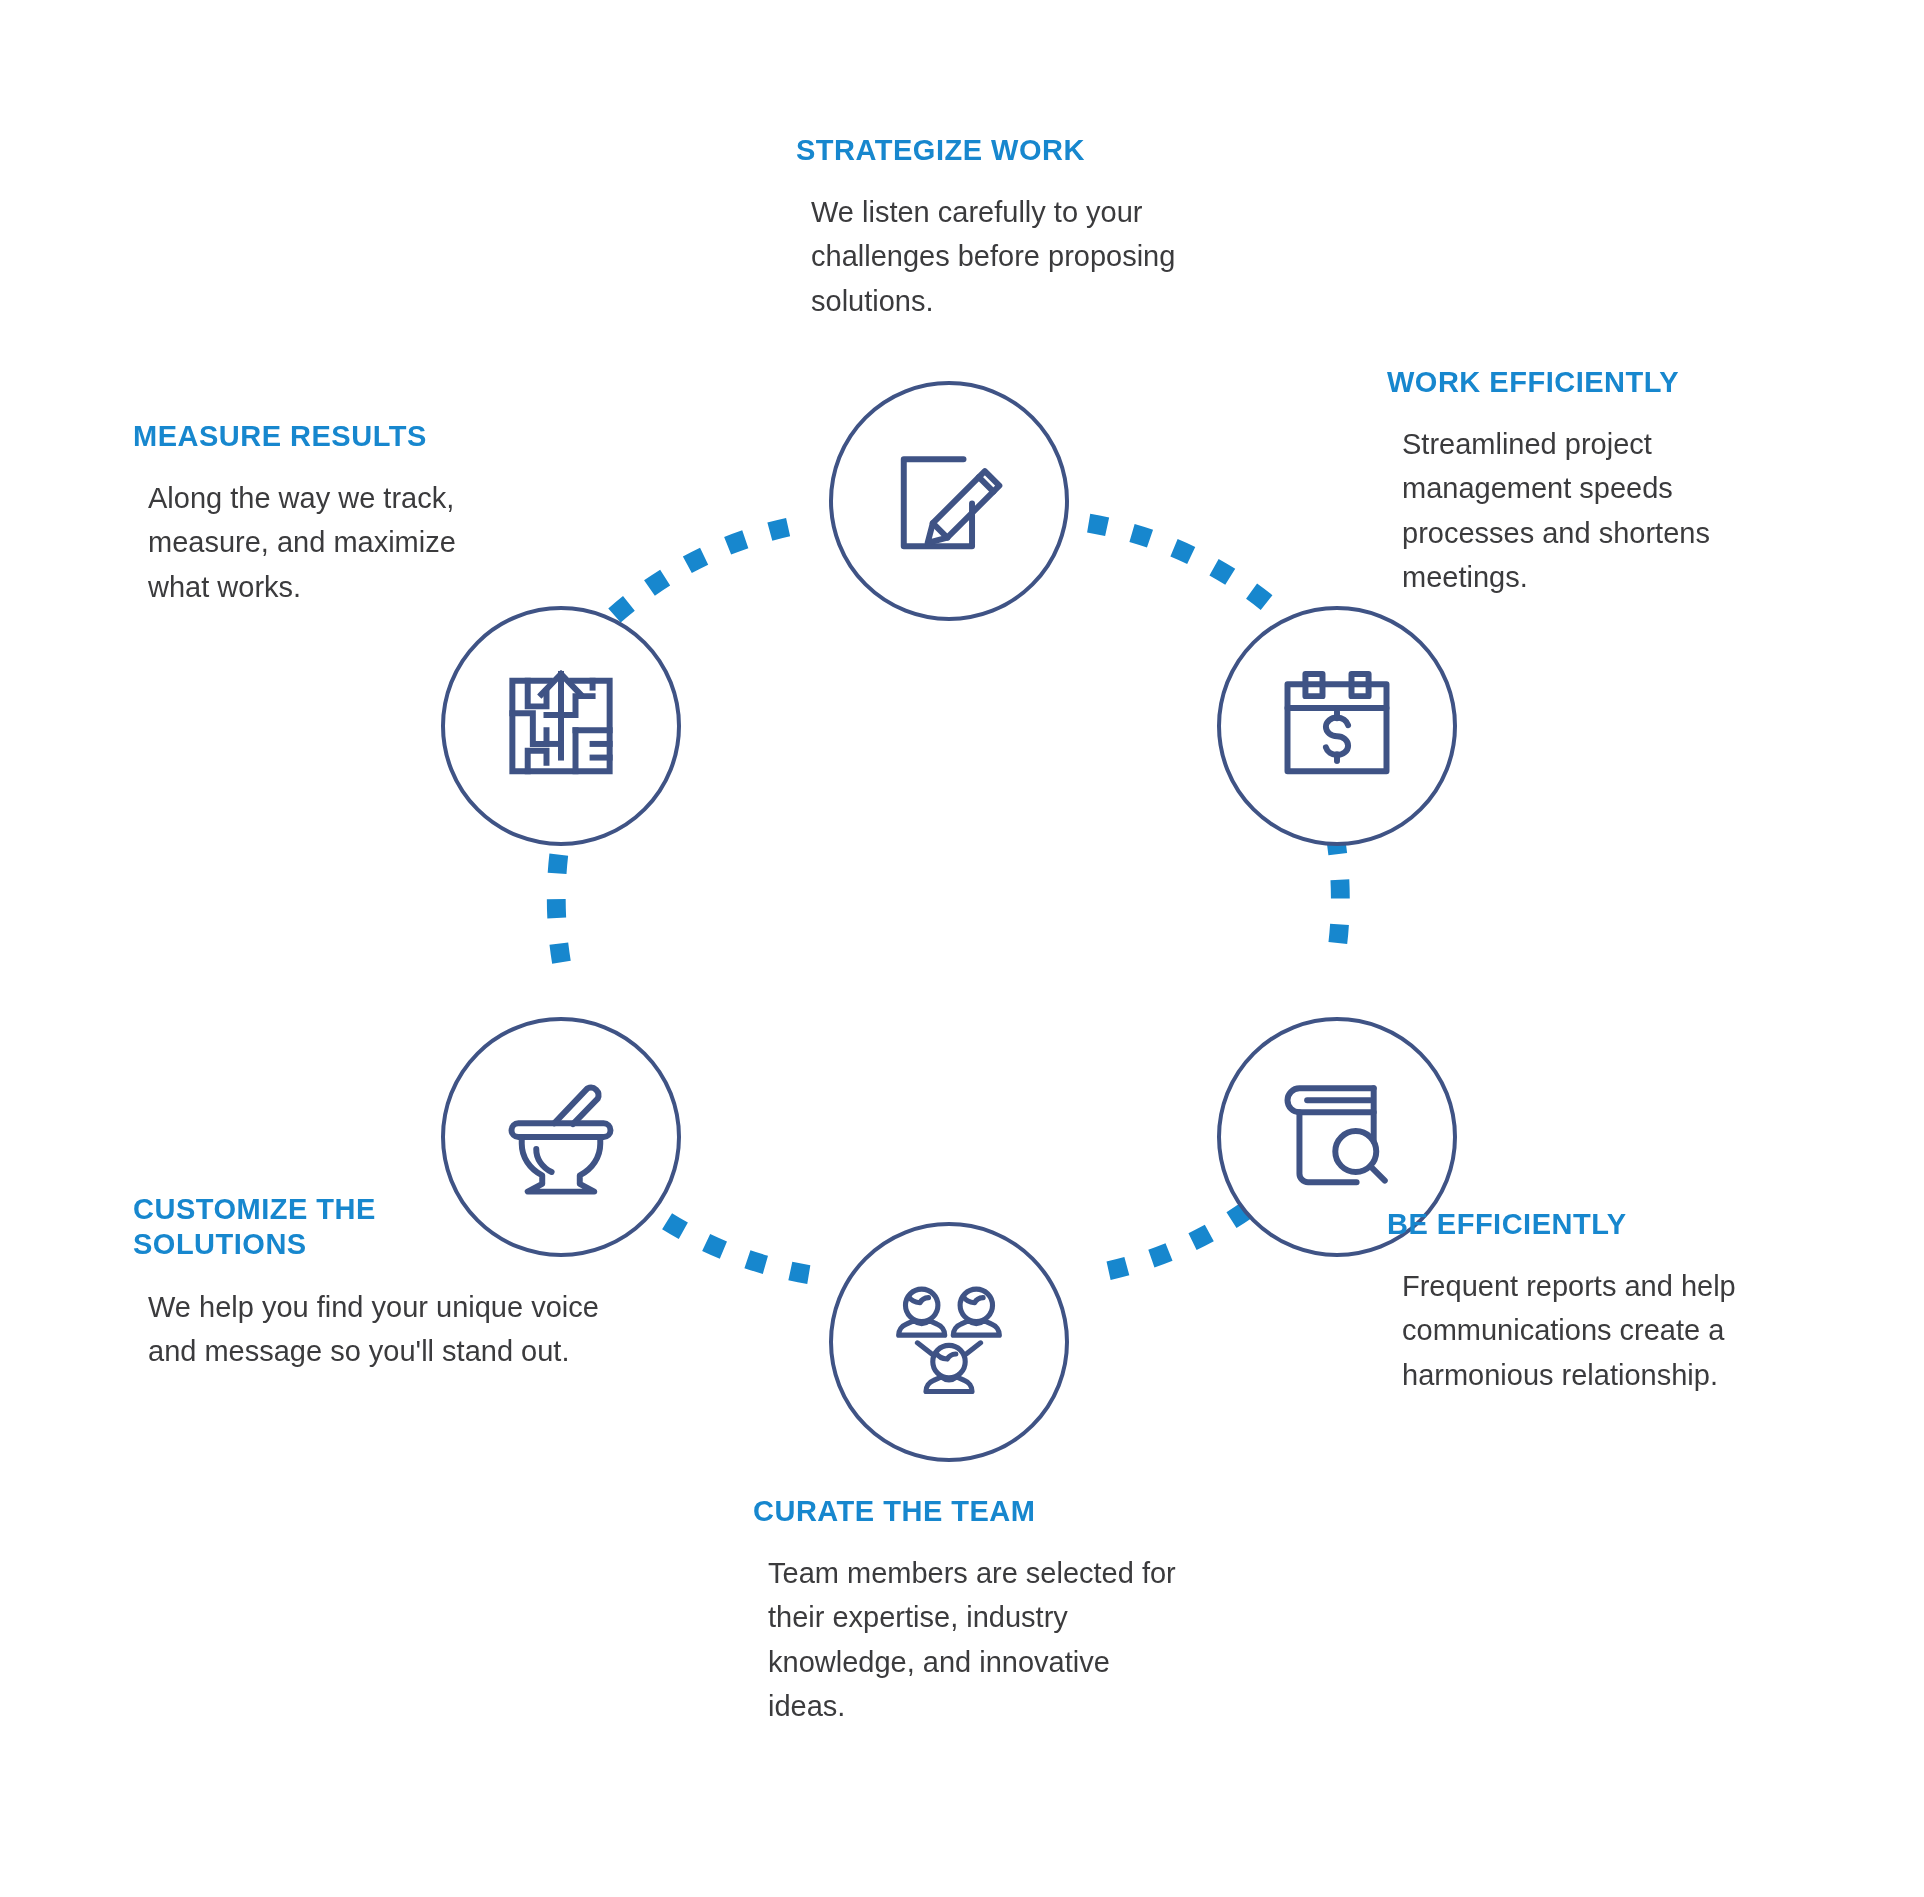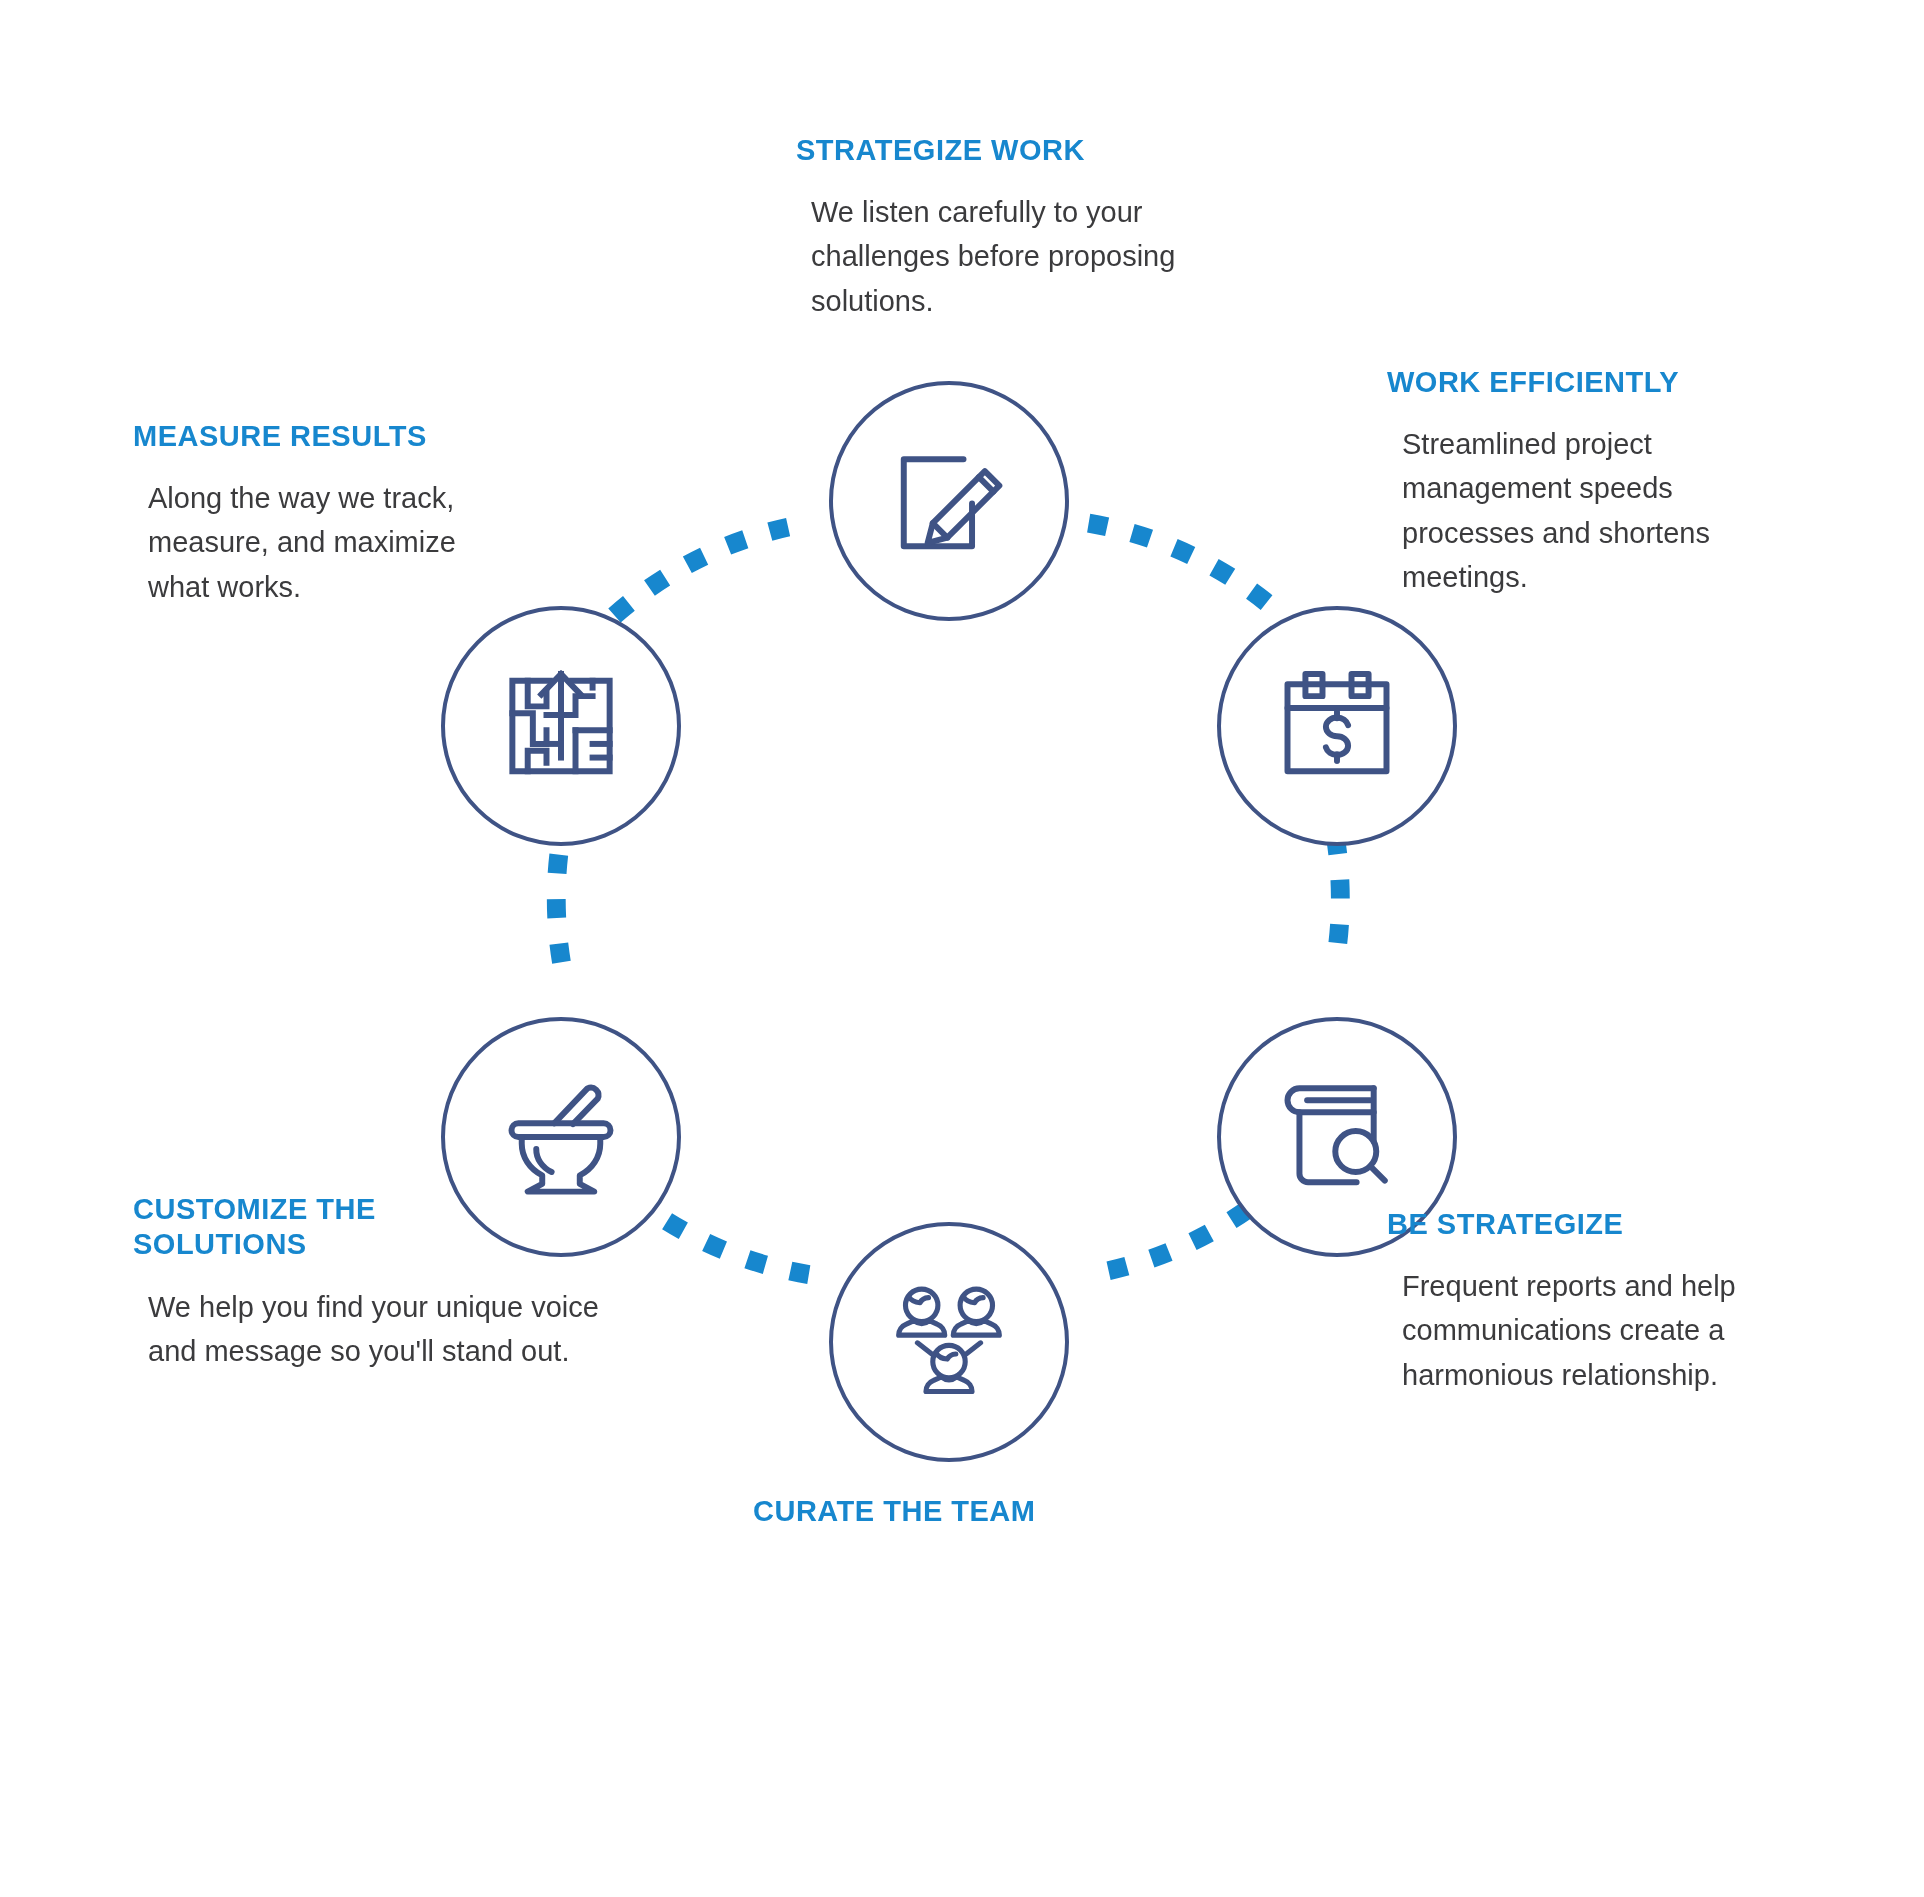--- a/index.html
+++ b/index.html
@@ -192,26 +192,27 @@
     <h3>STRATEGIZE WORK</h3>
     <p>We listen carefully to your challenges before proposing solutions.</p>
   </div>
 
   <div class="block" style="left:1387px; top:365px; width:402px;">
     <h3>WORK EFFICIENTLY</h3>
     <p>Streamlined project management speeds processes and shortens meetings.</p>
   </div>
 
   <div class="block" style="left:1387px; top:1207px; width:428px;">
-    <h3>BE STRATEGIZE</h3>
+    <h3>BE EFFICIENTLY</h3>
     <p>Frequent reports and help communications create a harmonious relationship.</p>
   </div>
 
   <div class="block" style="left:753px; top:1494px; width:454px;">
     <h3>CURATE THE TEAM</h3>
+    <p>Team members are selected for their expertise, industry knowledge, and innovative ideas.</p>
   </div>
 
   <div class="block" style="left:133px; top:1192px; width:342px;">
     <h3>CUSTOMIZE THE SOLUTIONS</h3>
     <p style="width:467px;">We help you find your unique voice and message so you'll stand out.</p>
   </div>
 
   <div class="block" style="left:133px; top:419px; width:394px;">
     <h3>MEASURE RESULTS</h3>
     <p>Along the way we track, measure, and maximize what works.</p>

